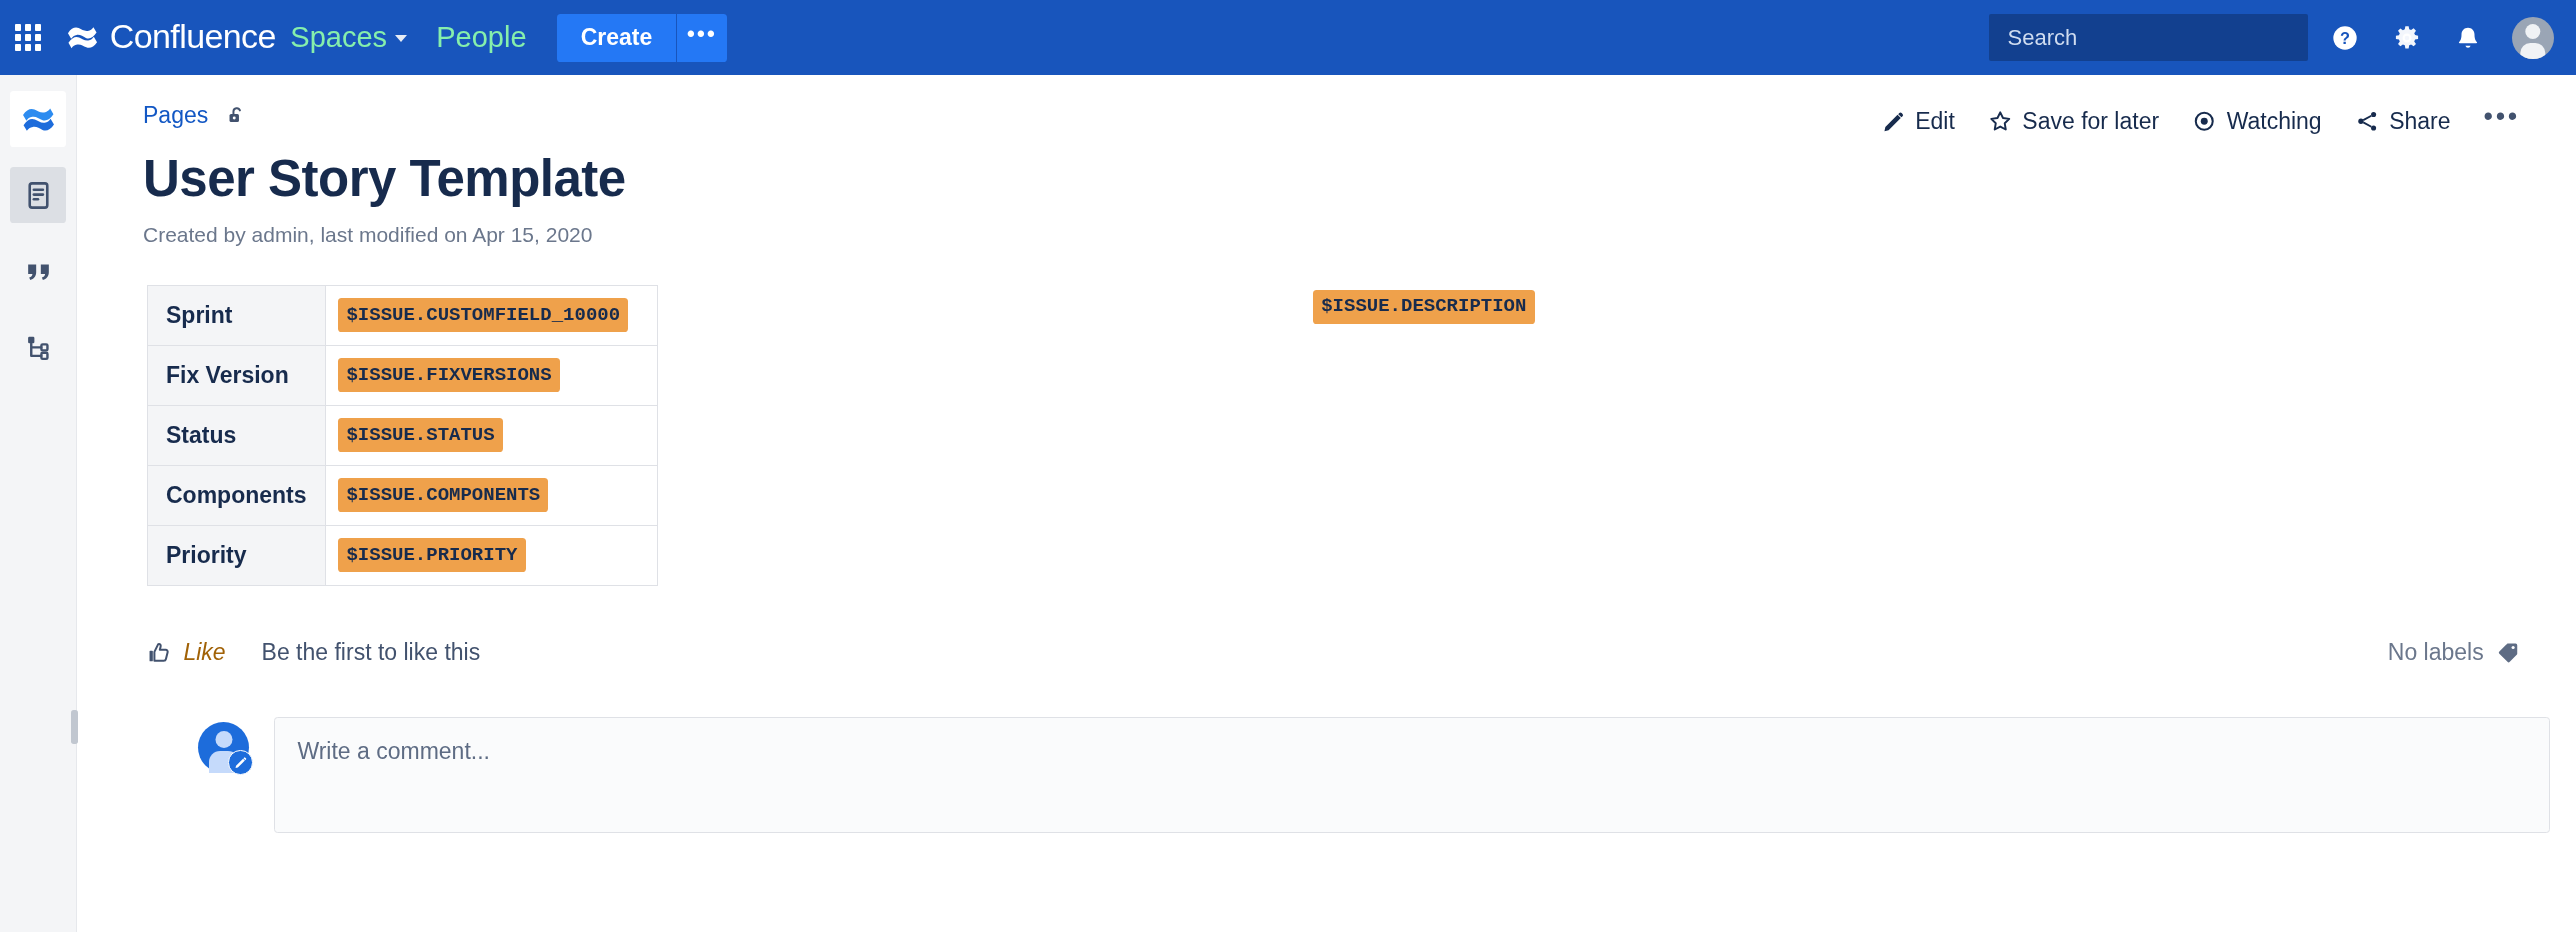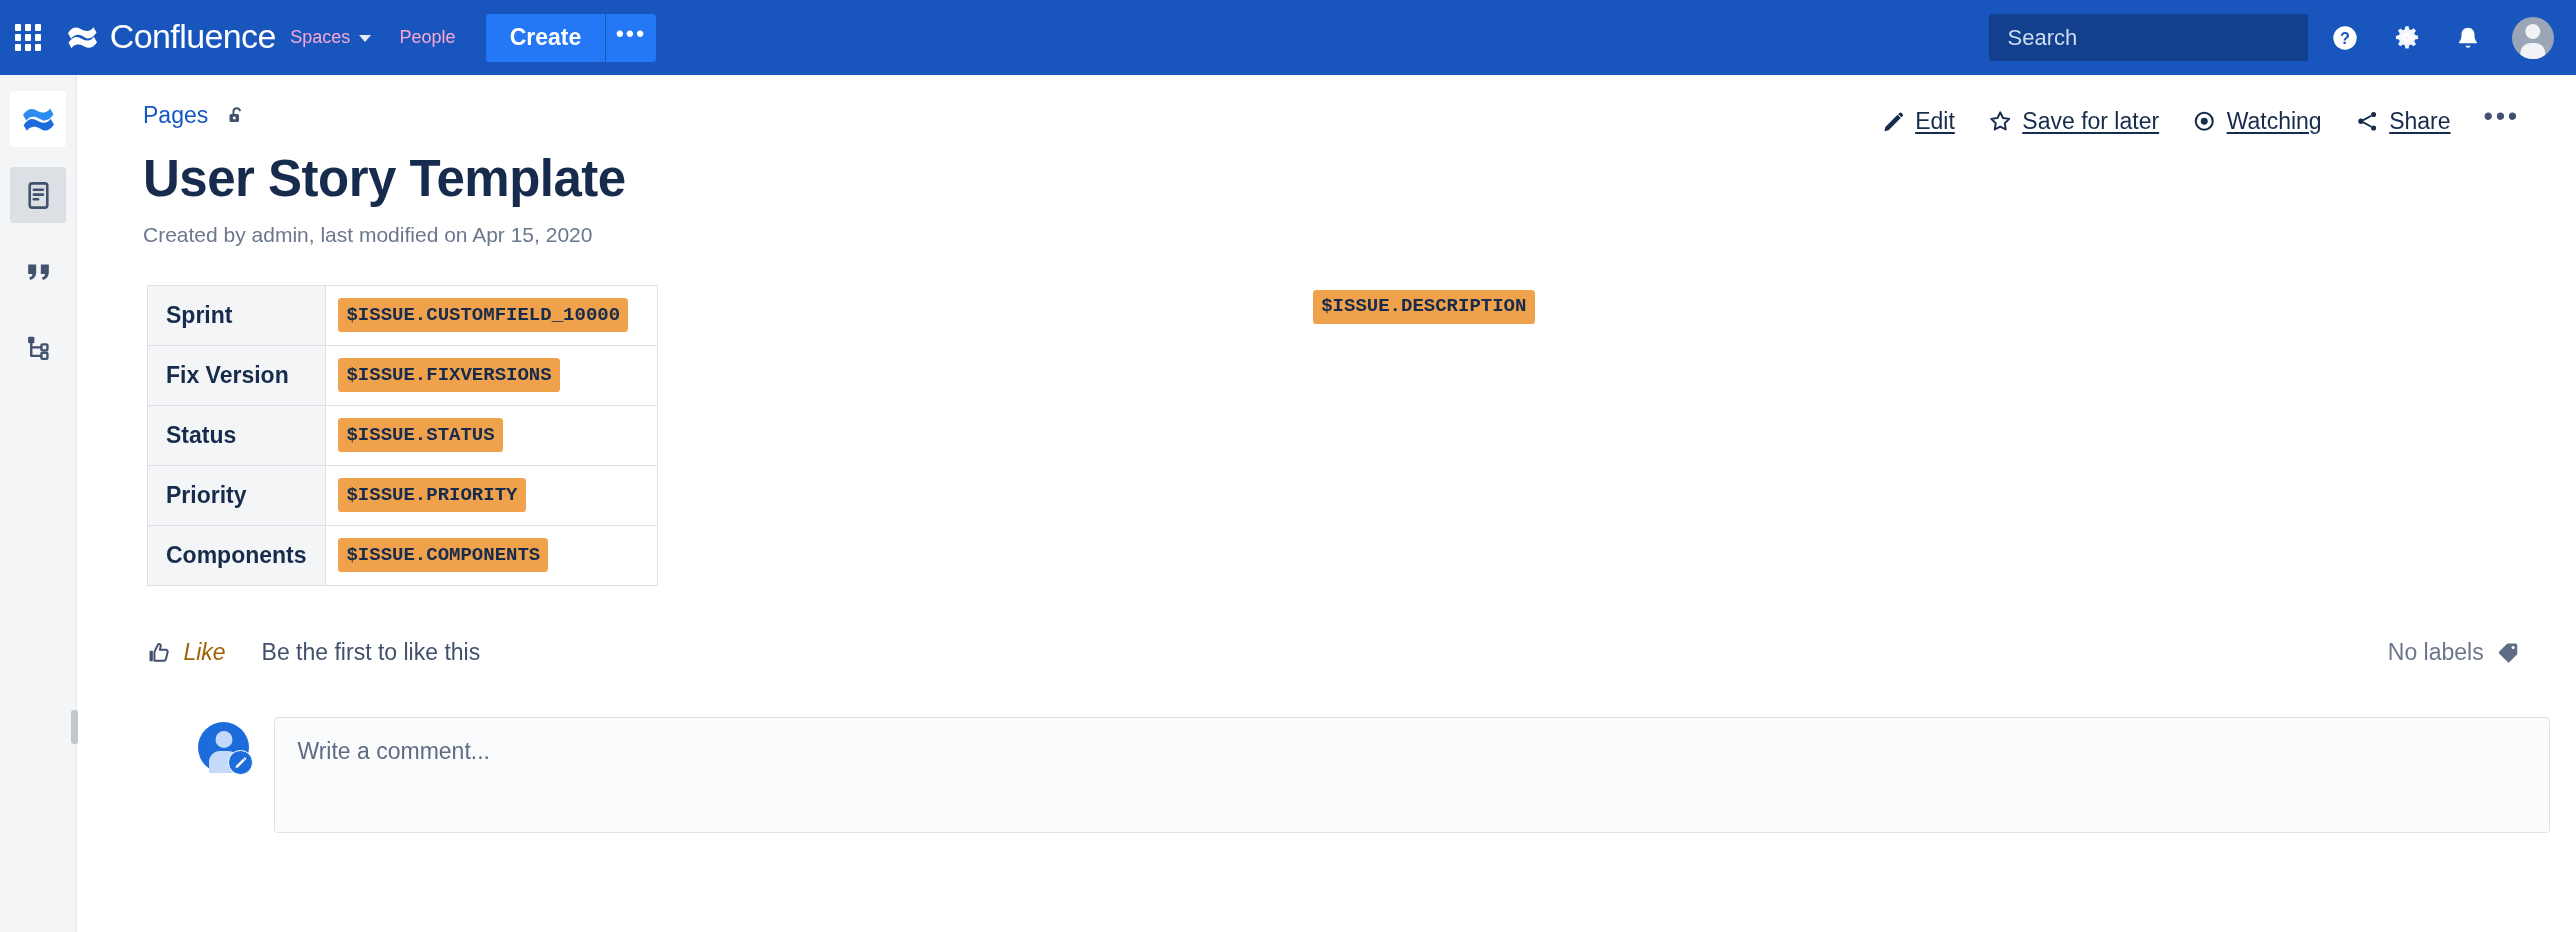--- a/index.html
+++ b/index.html
@@ -39,21 +39,21 @@
     height: 75px;
   }
   .brand-mark { width: 31px; height: 31px; flex: none; }
   .brand-text {
     color: #ffffff; font-size: 34px; font-weight: 400;
     letter-spacing: -0.6px; line-height: 1;
     padding-bottom: 2.7px;
   }
 
   .navlink {
-    color: #f9a8d4; font-size: 18px;
+    color: #86efac; font-size: 29px;
     padding: 0 14.5px; height: 53px;
     display: flex; align-items: center; gap: 8.2px;
     cursor: pointer; border-radius: 3.6px;
   }
   .navlink:first-of-type { margin-left: 20px; }
   .caret {
     width: 0; height: 0;
     border-left: 6.3px solid transparent;
     border-right: 6.3px solid transparent;
     border-top: 7.3px solid #e6ecf5;
@@ -170,21 +170,21 @@
   }
 
   .page-actions {
     position: absolute; right: 56px; top: 33px;
     display: flex; align-items: center; gap: 33px;
   }
   .action {
     display: flex; align-items: center; gap: 10px;
     color: #172B4D; font-size: 23px; cursor: pointer;
   }
-  .action .lbl { text-decoration: underline; text-underline-offset: 2.7px; }
+  .action .lbl { text-underline-offset: 2.7px; }
   .action-more {
     color: #42526e; font-size: 27px; letter-spacing: 2.7px;
     cursor: pointer; line-height: 0.5; padding-bottom: 9px;
   }
 
   
   .doc-body { position: relative; padding-left: 69px; margin-top: 38px; }
   table.info {
     border-collapse: collapse;
     table-layout: fixed;
@@ -448,29 +448,29 @@
             <span class="chip">$ISSUE.FIXVERSIONS</span>
           </td>
         </tr>
         <tr>
           <td class="k">Status</td>
           <td class="v">
             <span class="chip">$ISSUE.STATUS</span>
           </td>
         </tr>
         <tr>
+          <td class="k">Components</td>
+          <td class="v">
+            <span class="chip">$ISSUE.COMPONENTS</span>
+          </td>
+        </tr>
+        <tr>
           <td class="k">Priority</td>
           <td class="v">
             <span class="chip">$ISSUE.PRIORITY</span>
-          </td>
-        </tr>
-        <tr>
-          <td class="k">Components</td>
-          <td class="v">
-            <span class="chip">$ISSUE.COMPONENTS</span>
           </td>
         </tr>
       </tbody>
     </table>
 
     <span class="chip desc-chip">$ISSUE.DESCRIPTION</span>
   </div>
 
   <div class="meta-row">
 

